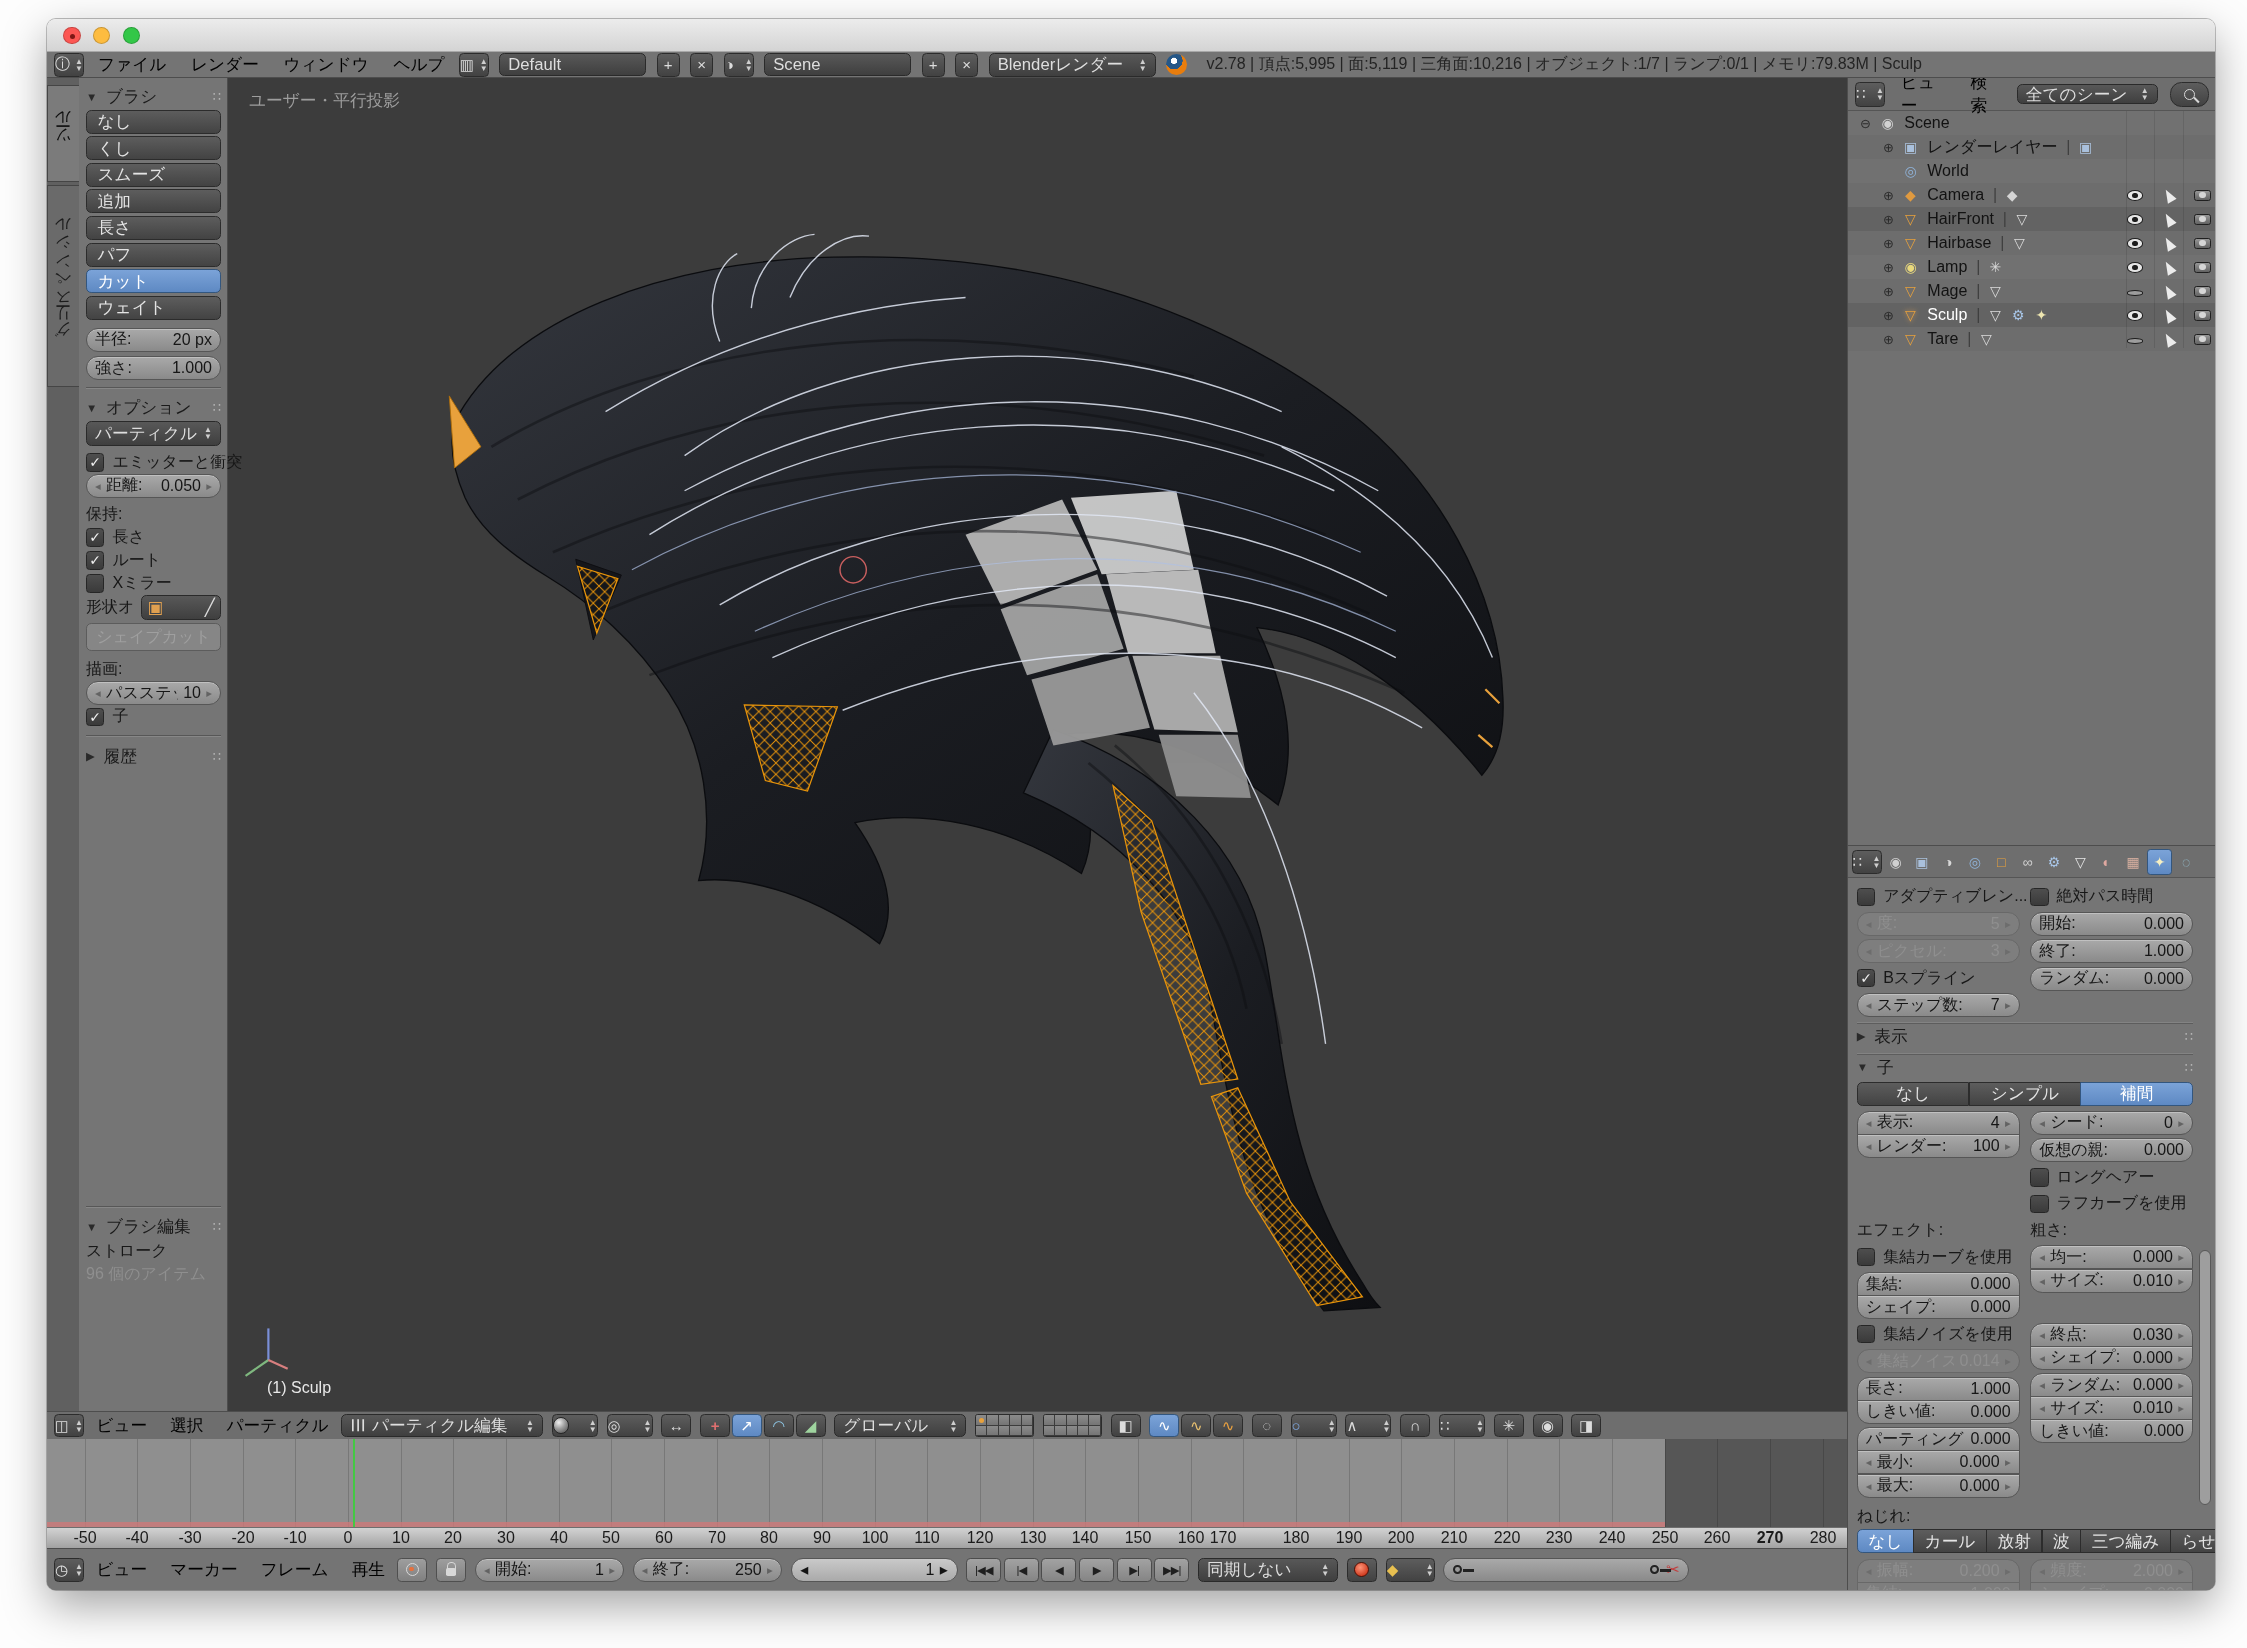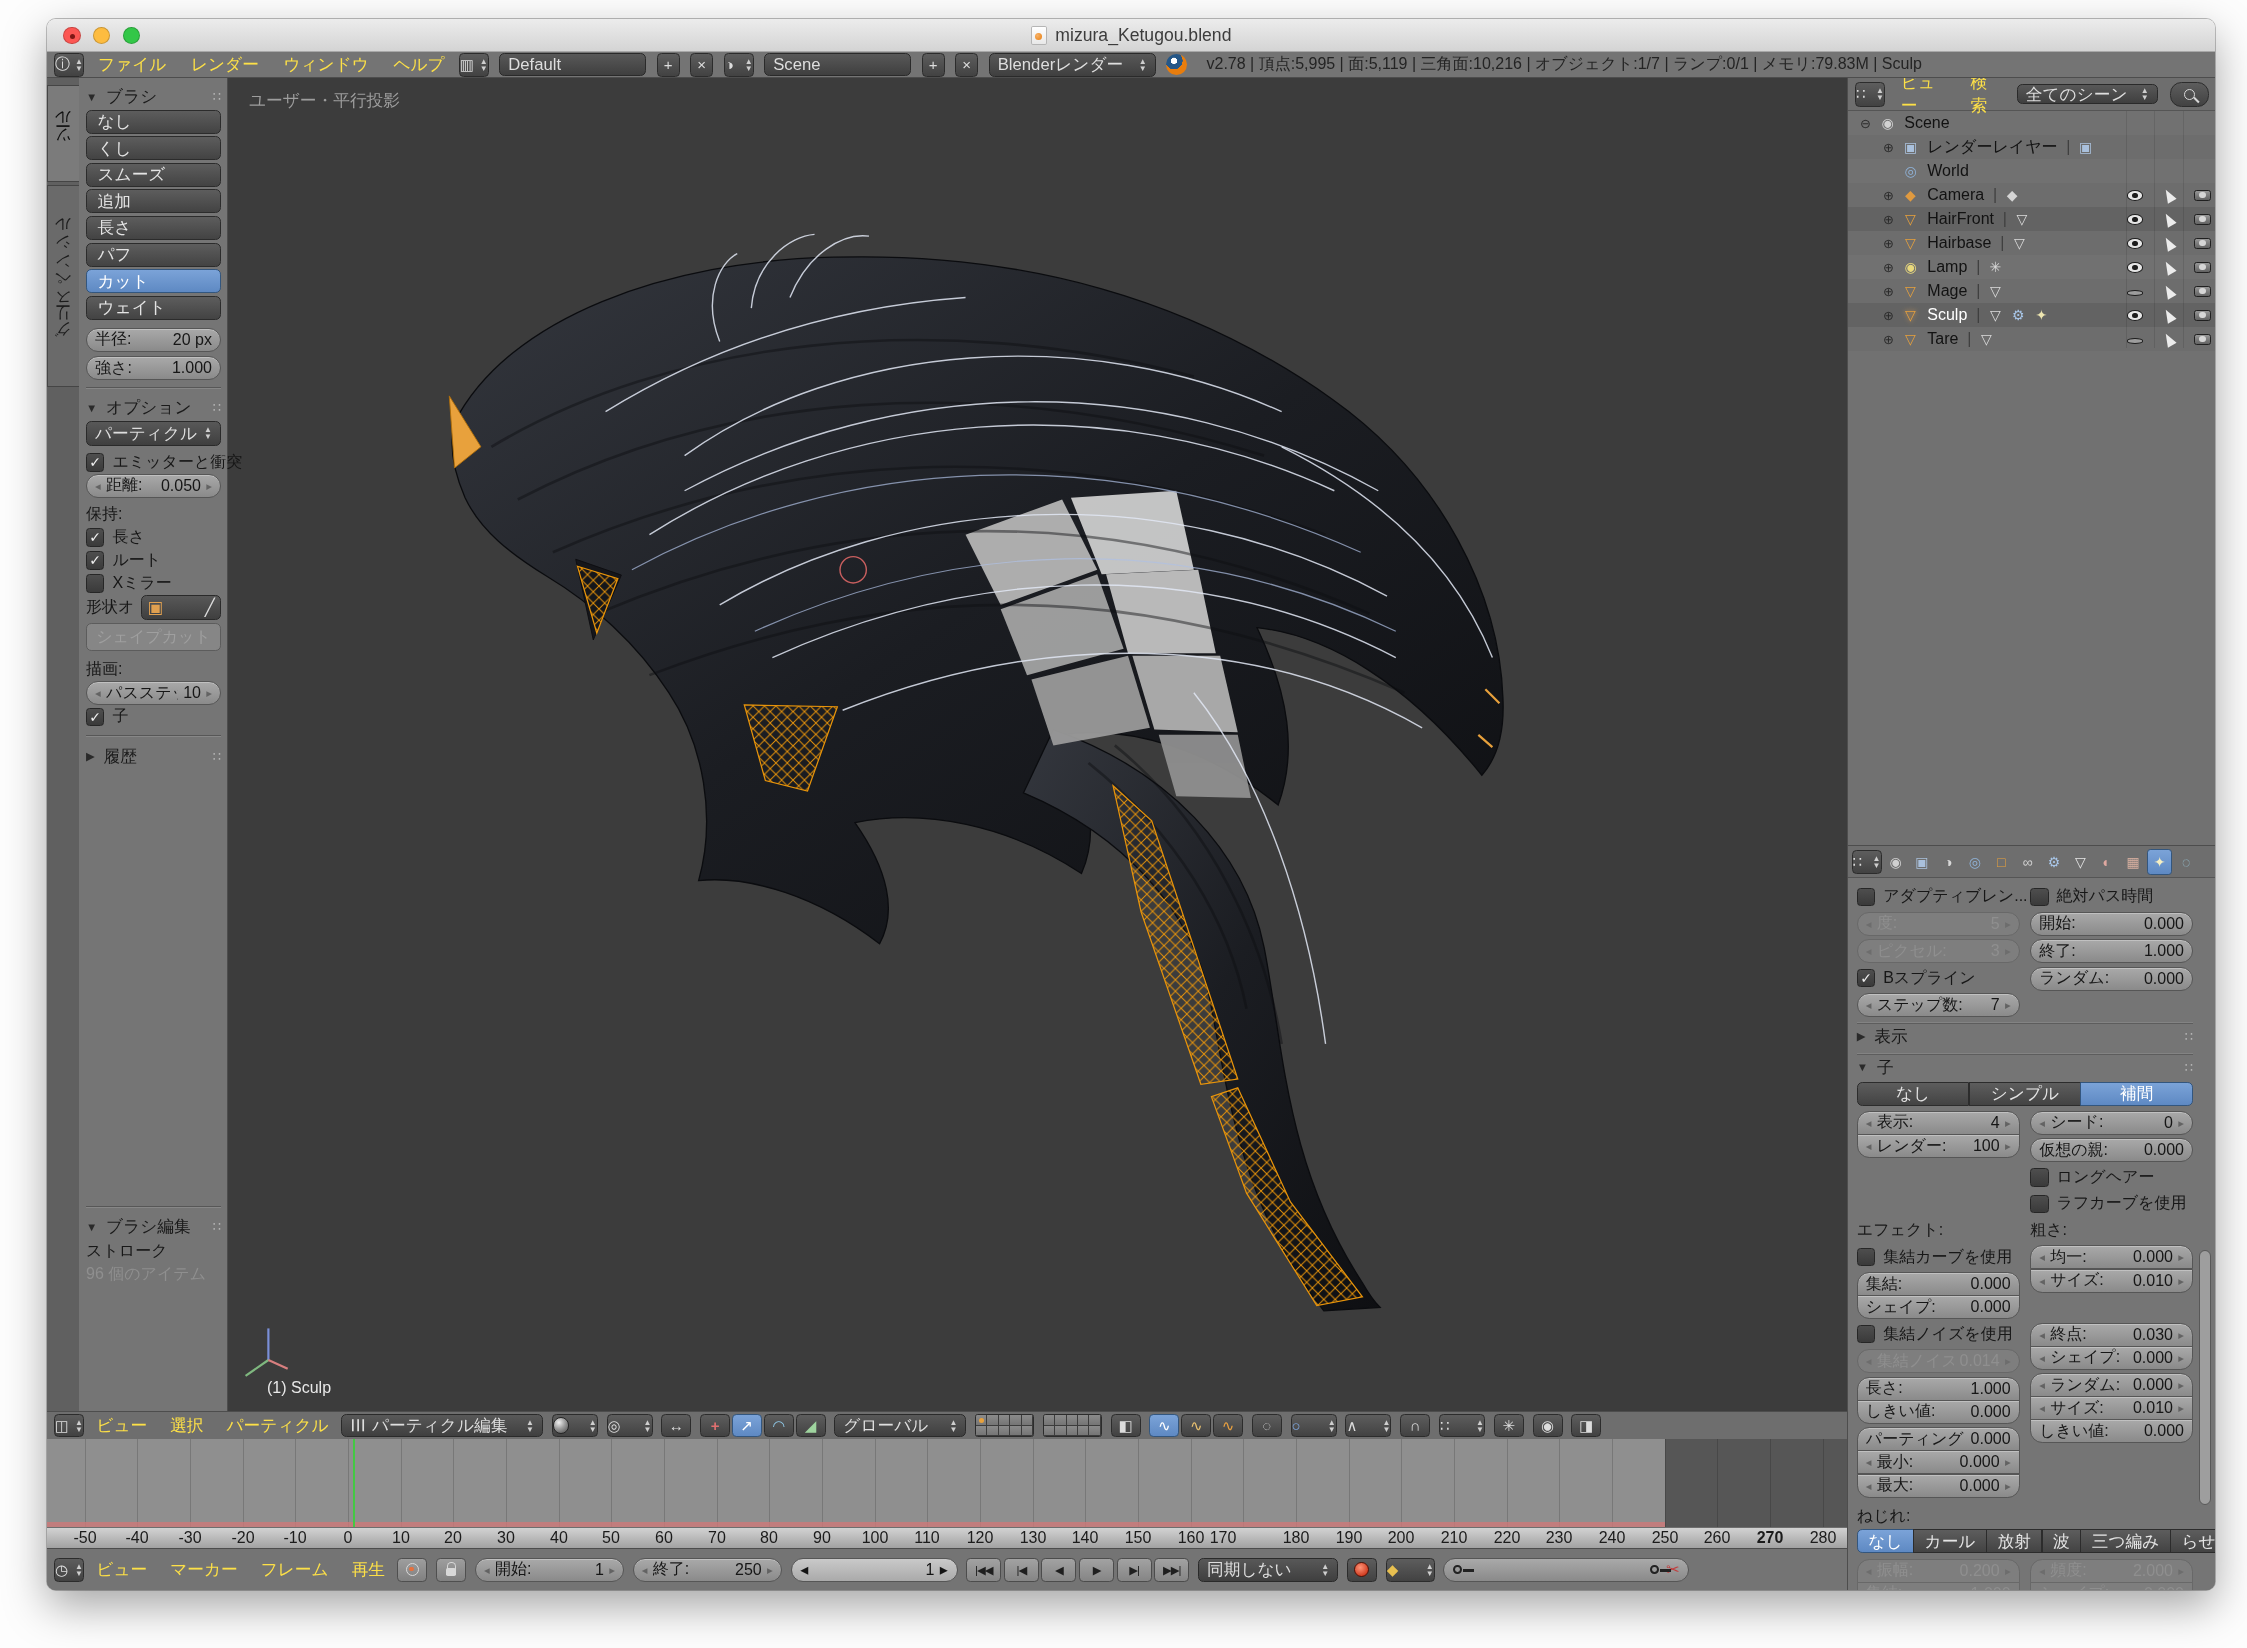--- a/index.html
+++ b/index.html
@@ -14,21 +14,21 @@
   .tl.red{background:#fc5753;} .tl.red::after{content:"";position:absolute;left:6.1px;top:6.1px;width:5.3px;height:5.3px;border-radius:50%;background:#7e1815;}
   .tl.yellow{background:#fdbc40;} .tl.green{background:#33c748;}
   .title-wrap{position:absolute;left:0;right:0;text-align:center;display:flex;justify-content:center;align-items:center;gap:8.8px;pointer-events:none;}
   .doc-icon{width:16px;height:19.3px;background:linear-gradient(#fff,#e8e8e8);border:0.9px solid #b5b5b5;border-radius:1.8px;position:relative;}
   .doc-icon::after{content:"";position:absolute;left:3.5px;top:6.1px;width:7px;height:7px;border-radius:50%;background:radial-gradient(circle at 35% 35%,#f7b268,#e87d0d);}
   .win-title{font-size:17.6px;color:#3c3c3c;}
 
   .blender{position:relative;width:100%;height:1538px;background:#757575;overflow:hidden;}
 
   
-  .menu-item{font-size:16.7px;color:#fde047;padding:0 3.5px;cursor:default;}
+  .menu-item{font-size:16.7px;color:#000000;padding:0 3.5px;cursor:default;}
   .slider{height:24px;border-radius:12.3px;background:linear-gradient(#a9a9a9,#8a8a8a);border:0.9px solid #565656;
     box-shadow:inset 0 0.9px 0 rgba(255,255,255,.28);display:flex;align-items:center;gap:5.3px;
     padding:0 8px;color:#161616;font-size:16px;white-space:nowrap;overflow:hidden;}
   .slider .s-lbl{flex:0 1 auto;overflow:hidden;}
   .slider .s-val{margin-left:auto;}
   .slider .arr{color:rgba(20,20,20,.4);font-size:11.4px;flex:0 0 auto;}
   .slider.disabled{color:#8f8f8f;background:#7e7e7e;border-color:#686868;box-shadow:none;}
   .slider.disabled .arr{color:rgba(60,60,60,.25);}
   .joined .slider{border-radius:0;margin-top:-0.9px;}
   .joined .slider:first-child{border-radius:12.3px 12.3px 0 0;margin-top:0;}
@@ -164,24 +164,20 @@
 <body>
 
 <div class="stage">
   <div class="mac-window">
 
     <div class="titlebar">
       <div class="traffic">
         <span class="tl red"></span>
         <span class="tl yellow"></span>
         <span class="tl green"></span>
-      </div>
-      <div class="title-wrap">
-        <span class="doc-icon"></span>
-        <span class="win-title">mizura_Ketugou.blend</span>
       </div>
     </div>
 
     <div class="blender">
 
       <div class="infobar">
         <div class="iconbox">
             <span>ⓘ</span>
             <span class="updn"></span>
           </div>

